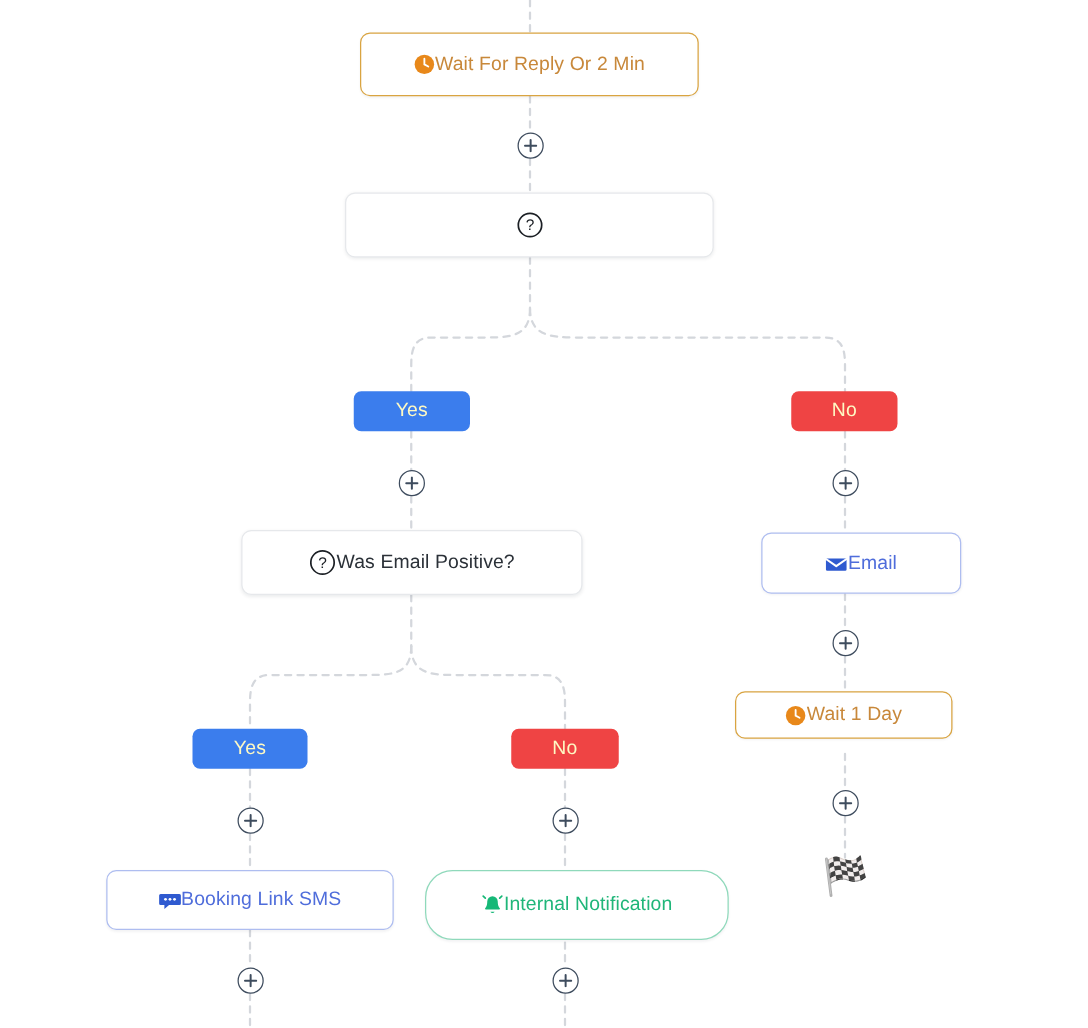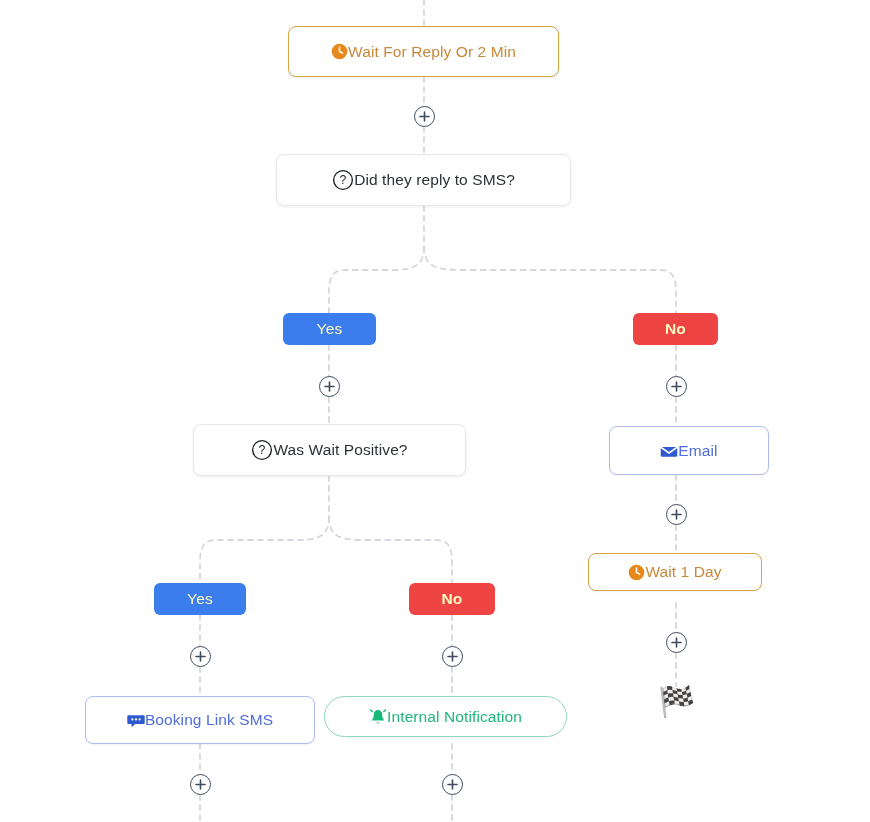--- a/index.html
+++ b/index.html
@@ -73,21 +73,21 @@
     box-sizing: border-box;
     display: flex;
     align-items: center;
     justify-content: center;
     border-radius: 6px;
     color: #fef9c3;
     font-size: 15.5px;
     letter-spacing: 0.2px;
   }
   .badge.yes { background: #3b7ded; }
-  .badge.no  { background: #ef4444; font-weight: bold; }
+  .badge.no  { background: #ef4444; }
 
   
   .plus {
     position: absolute;
     width: 21px;
     height: 21px;
     box-sizing: border-box;
     border: 1.6px solid #3e4c5e;
     border-radius: 50%;
     background: #ffffff;
@@ -152,30 +152,29 @@
         </span>
         <span class="node-label">Wait For Reply Or 2 Min</span>
       </div>
       <div class="node question" style="left: 276px; top: 154px; width: 295px; height: 52px;">
         <span class="icon">
           <svg viewBox="0 0 24 24" width="22" height="22">
             <circle cx="12" cy="12" r="10.2" fill="none" stroke="#1b1f24" stroke-width="1.5"></circle>
             <text x="12" y="16.6" text-anchor="middle" font-family="&quot;Liberation Sans&quot;, sans-serif" font-size="13.5" fill="#1b1f24">?</text>
           </svg>
         </span>
-        <span class="node-label">Did they reply to SMS?</span>
       </div>
       <div class="node question" style="left: 193px; top: 424px; width: 273px; height: 52px;">
         <span class="icon">
           <svg viewBox="0 0 24 24" width="22" height="22">
             <circle cx="12" cy="12" r="10.2" fill="none" stroke="#1b1f24" stroke-width="1.5"></circle>
             <text x="12" y="16.6" text-anchor="middle" font-family="&quot;Liberation Sans&quot;, sans-serif" font-size="13.5" fill="#1b1f24">?</text>
           </svg>
         </span>
-        <span class="node-label">Was Wait Positive?</span>
+        <span class="node-label">Was Email Positive?</span>
       </div>
       <div class="node action-blue" style="left: 609px; top: 426px; width: 160px; height: 49px;">
         <span class="icon">
           <svg viewBox="0 0 24 24" width="18" height="18">
             <path d="M2.5 6.5 h19 a1.5 1.5 0 0 1 1.5 1.5 v10 a1.5 1.5 0 0 1 -1.5 1.5 h-19 A1.5 1.5 0 0 1 1 18 V8 a1.5 1.5 0 0 1 1.5 -1.5 z" fill="#2f5ad0"></path>
             <path d="M1.4 7.2 L12 14.6 L22.6 7.2" stroke="#ffffff" stroke-width="2.2" fill="none" stroke-linecap="round" stroke-linejoin="round"></path>
           </svg>
         </span>
         <span class="node-label">Email</span>
       </div>
@@ -192,21 +191,21 @@
         <span class="icon">
           <svg viewBox="0 0 24 24" width="18" height="18">
             <path d="M2 5.5 h20 a1.6 1.6 0 0 1 1.6 1.6 v8.6 a1.6 1.6 0 0 1 -1.6 1.6 h-11 l-5 4.2 v-4.2 h-4 a1.6 1.6 0 0 1 -1.6 -1.6 v-8.6 a1.6 1.6 0 0 1 1.6 -1.6 z" fill="#2f5ad0"></path>
             <circle cx="7.2" cy="11.3" r="1.5" fill="#ffffff"></circle>
             <circle cx="12" cy="11.3" r="1.5" fill="#ffffff"></circle>
             <circle cx="16.8" cy="11.3" r="1.5" fill="#ffffff"></circle>
           </svg>
         </span>
         <span class="node-label">Booking Link SMS</span>
       </div>
-      <div class="node action-green" style="left: 324px; top: 696px; width: 243px; height: 41px; border-radius: 22px;">
+      <div class="node action-green" style="left: 340px; top: 696px; width: 243px; height: 56px; border-radius: 22px;">
         <span class="icon">
           <svg viewBox="0 0 24 24" width="18" height="18">
             <path d="M12 2.6 a5.6 5.6 0 0 0 -5.6 5.6 c0 5 -1.6 6.4 -2.2 7.3 a0.8 0.8 0 0 0 0.7 1.3 h14.2 a0.8 0.8 0 0 0 0.7 -1.3 c-0.6 -0.9 -2.2 -2.3 -2.2 -7.3 A5.6 5.6 0 0 0 12 2.6 z" fill="#16b877"></path>
             <path d="M9.8 19.2 a2.4 2.4 0 0 0 4.4 0" fill="#16b877"></path>
             <path d="M4.3 4.6 L2.1 2.6 M19.7 4.6 L21.9 2.6" stroke="#16b877" stroke-width="1.9" stroke-linecap="round" fill="none"></path>
           </svg>
         </span>
         <span class="node-label">Internal Notification</span>
       </div>
       <div class="badge yes" style="left: 283px; top: 313px; width: 93px; height: 32px;">Yes</div>

